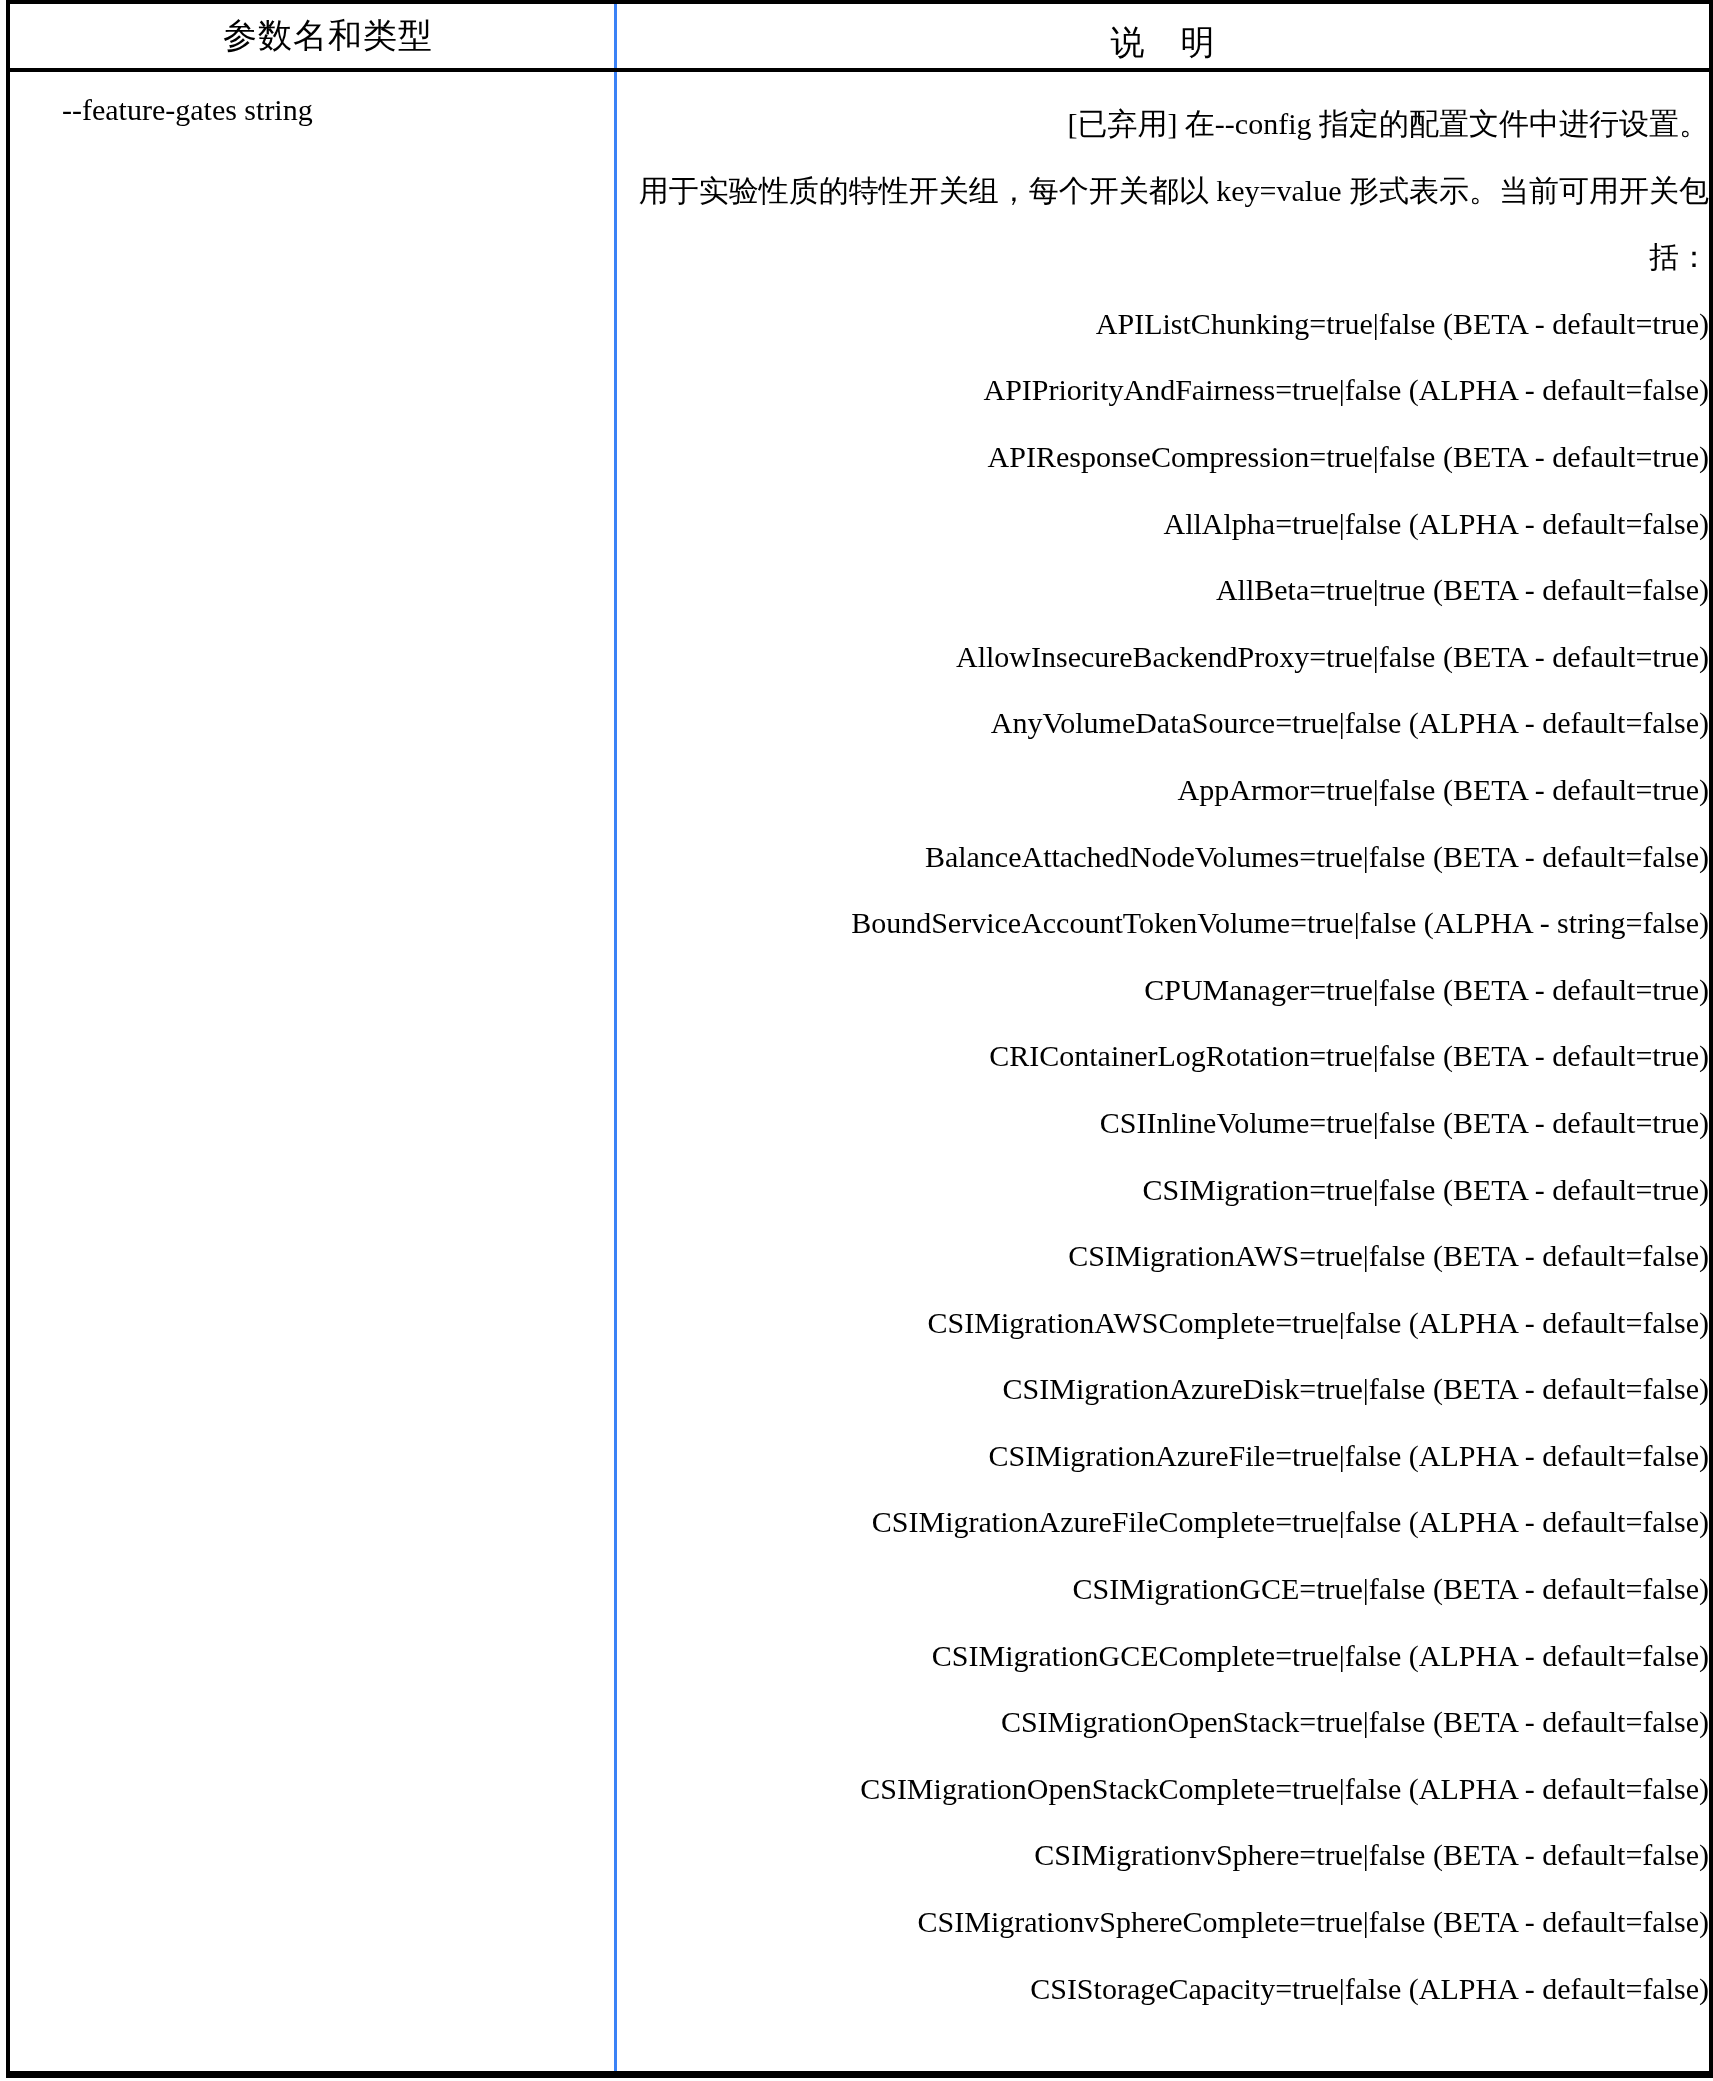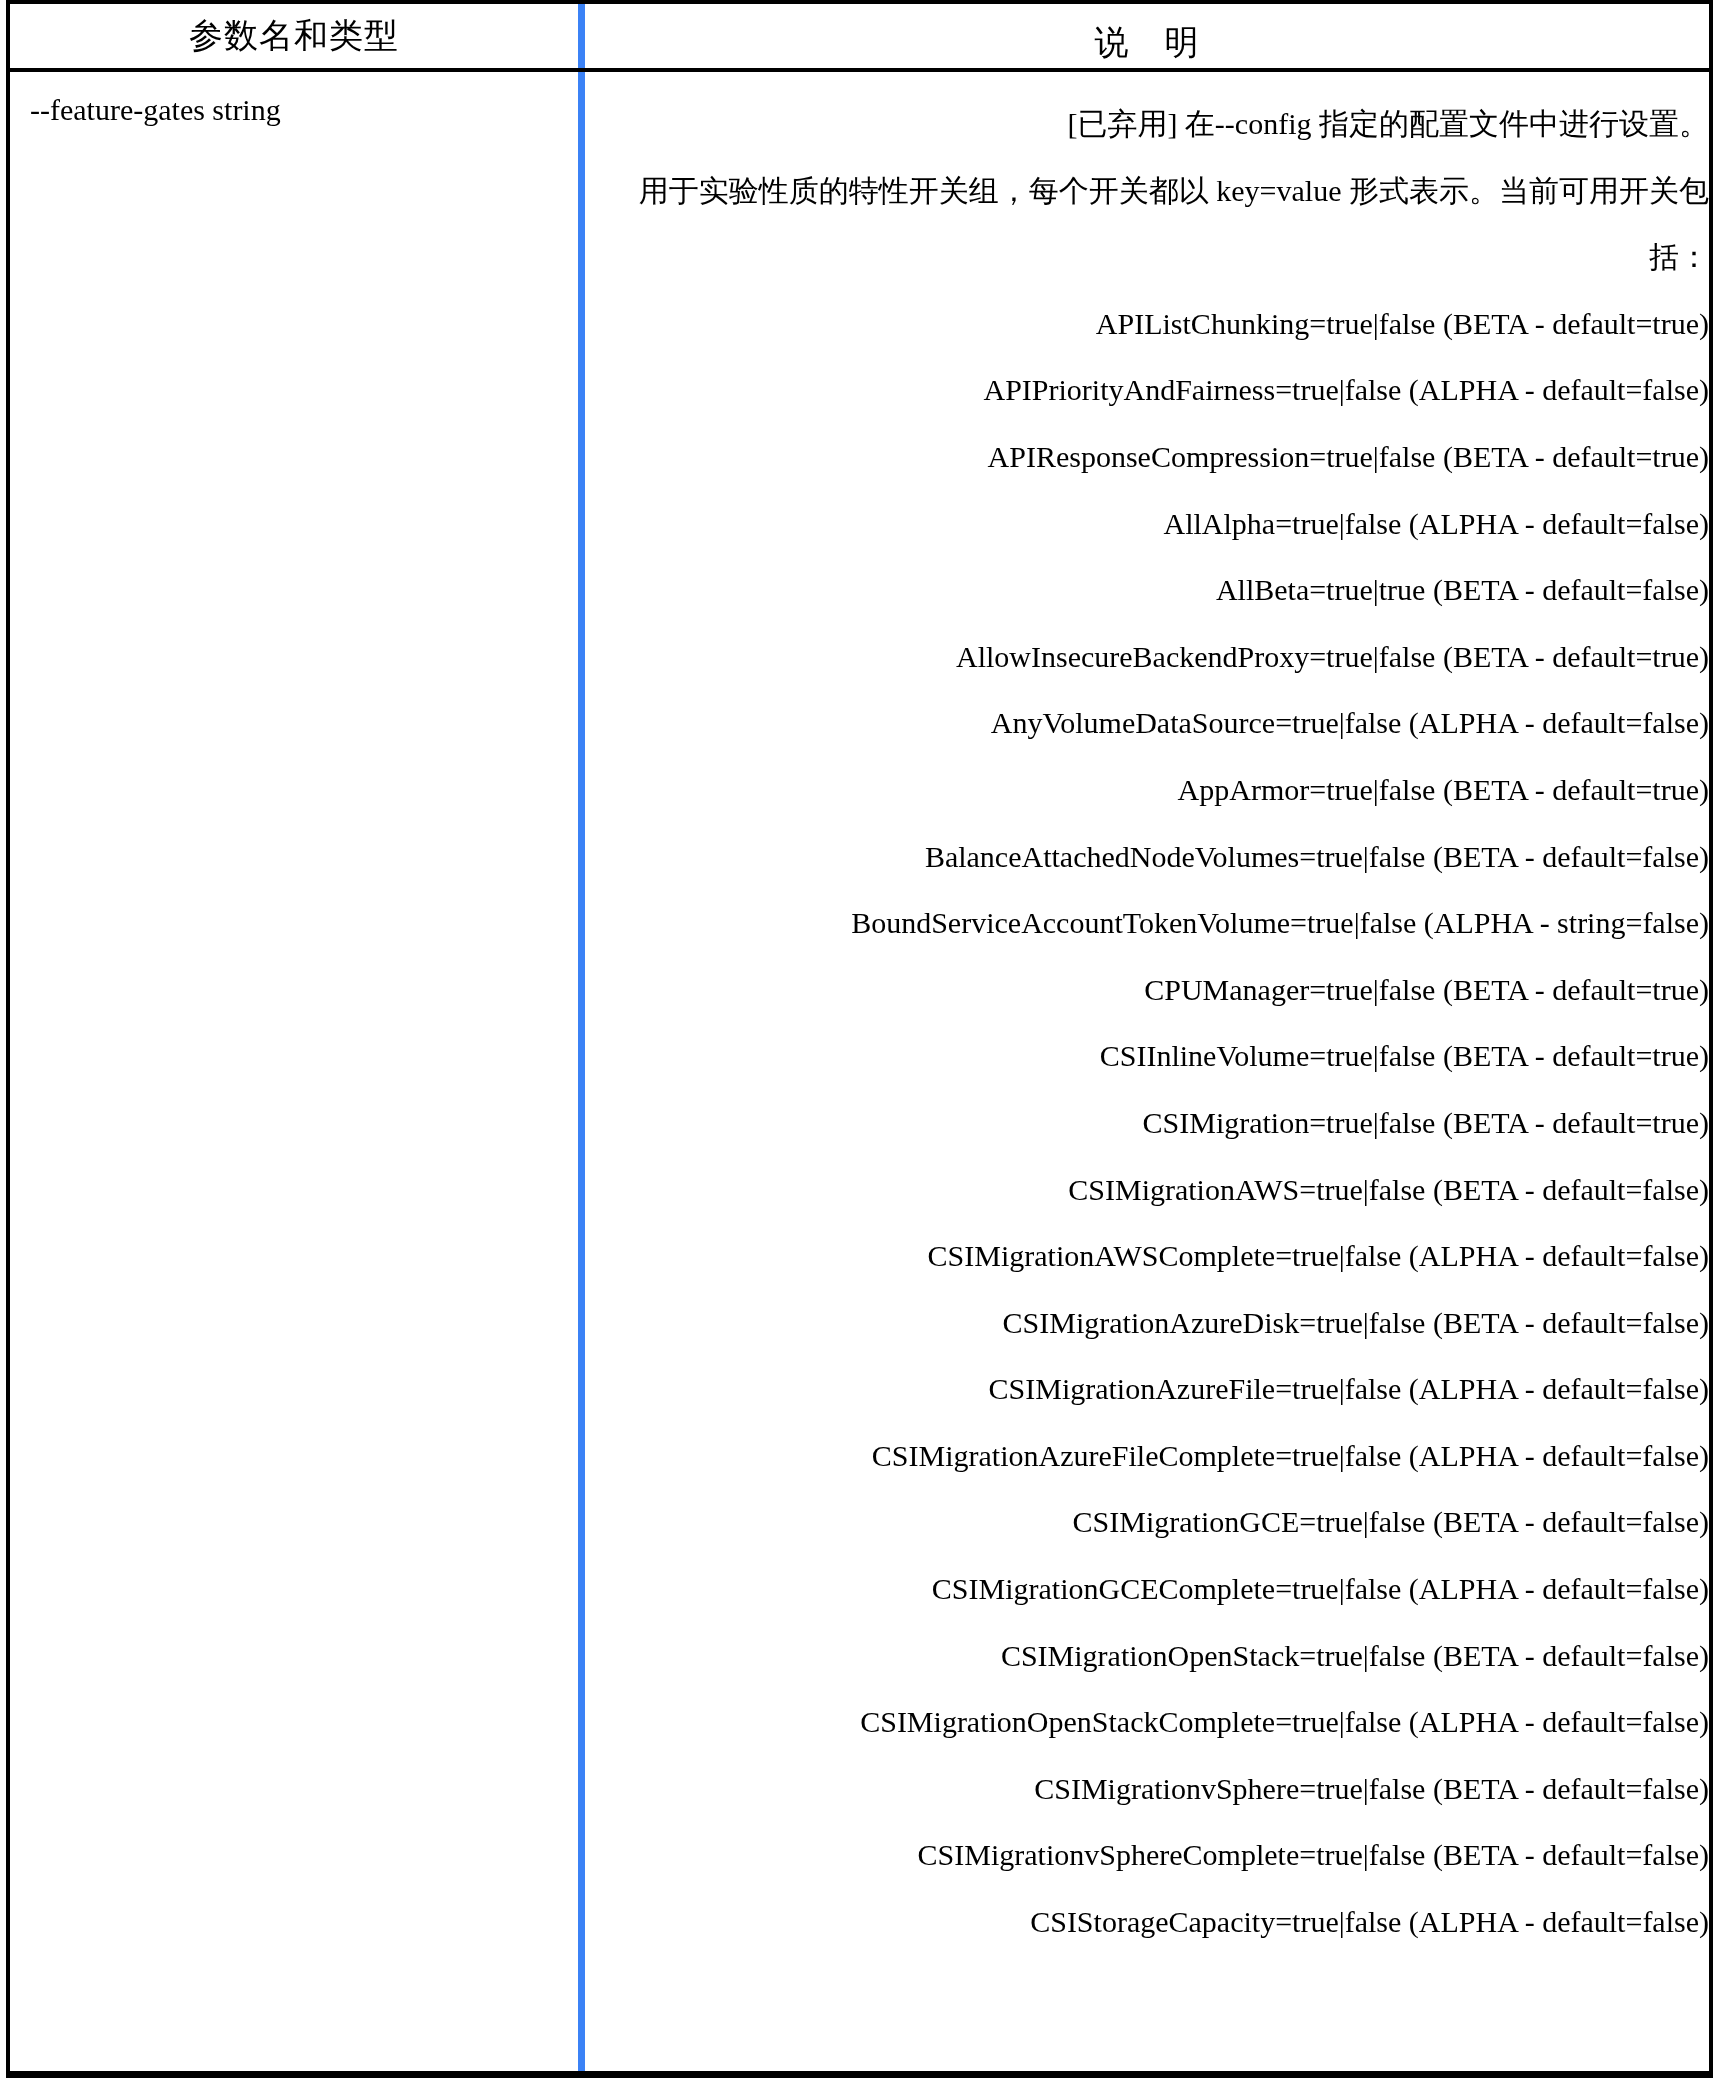--- a/index.html
+++ b/index.html
@@ -35,22 +35,23 @@
     display: flex;
   }
   .body-row {
     flex: 1 1 auto;
     display: flex;
     min-height: 0;
   }
   .col-param {
     width: 575px;
     flex: 0 0 575px;
-    border-right: 7px solid #3b82f6;
+    border-right: 3px solid #3b82f6;
     box-sizing: border-box;
+    margin-left: 32px;
   }
   .col-desc {
     flex: 1 1 auto;
     min-width: 0;
     margin-top: 14px;
   }
   .header-cell {
     display: flex;
     align-items: center;
     justify-content: center;
@@ -104,20 +105,21 @@
       <div class="desc-line">APIPriorityAndFairness=true|false (ALPHA - default=false)</div>
       <div class="desc-line">APIResponseCompression=true|false (BETA - default=true)</div>
       <div class="desc-line">AllAlpha=true|false (ALPHA - default=false)</div>
       <div class="desc-line">AllBeta=true|true (BETA - default=false)</div>
       <div class="desc-line">AllowInsecureBackendProxy=true|false (BETA - default=true)</div>
       <div class="desc-line">AnyVolumeDataSource=true|false (ALPHA - default=false)</div>
       <div class="desc-line">AppArmor=true|false (BETA - default=true)</div>
       <div class="desc-line">BalanceAttachedNodeVolumes=true|false (BETA - default=false)</div>
       <div class="desc-line">BoundServiceAccountTokenVolume=true|false (ALPHA - string=false)</div>
       <div class="desc-line">CPUManager=true|false (BETA - default=true)</div>
+      <div class="desc-line">CRIContainerLogRotation=true|false (BETA - default=true)</div>
       <div class="desc-line">CSIInlineVolume=true|false (BETA - default=true)</div>
       <div class="desc-line">CSIMigration=true|false (BETA - default=true)</div>
       <div class="desc-line">CSIMigrationAWS=true|false (BETA - default=false)</div>
       <div class="desc-line">CSIMigrationAWSComplete=true|false (ALPHA - default=false)</div>
       <div class="desc-line">CSIMigrationAzureDisk=true|false (BETA - default=false)</div>
       <div class="desc-line">CSIMigrationAzureFile=true|false (ALPHA - default=false)</div>
       <div class="desc-line">CSIMigrationAzureFileComplete=true|false (ALPHA - default=false)</div>
       <div class="desc-line">CSIMigrationGCE=true|false (BETA - default=false)</div>
       <div class="desc-line">CSIMigrationGCEComplete=true|false (ALPHA - default=false)</div>
       <div class="desc-line">CSIMigrationOpenStack=true|false (BETA - default=false)</div>

